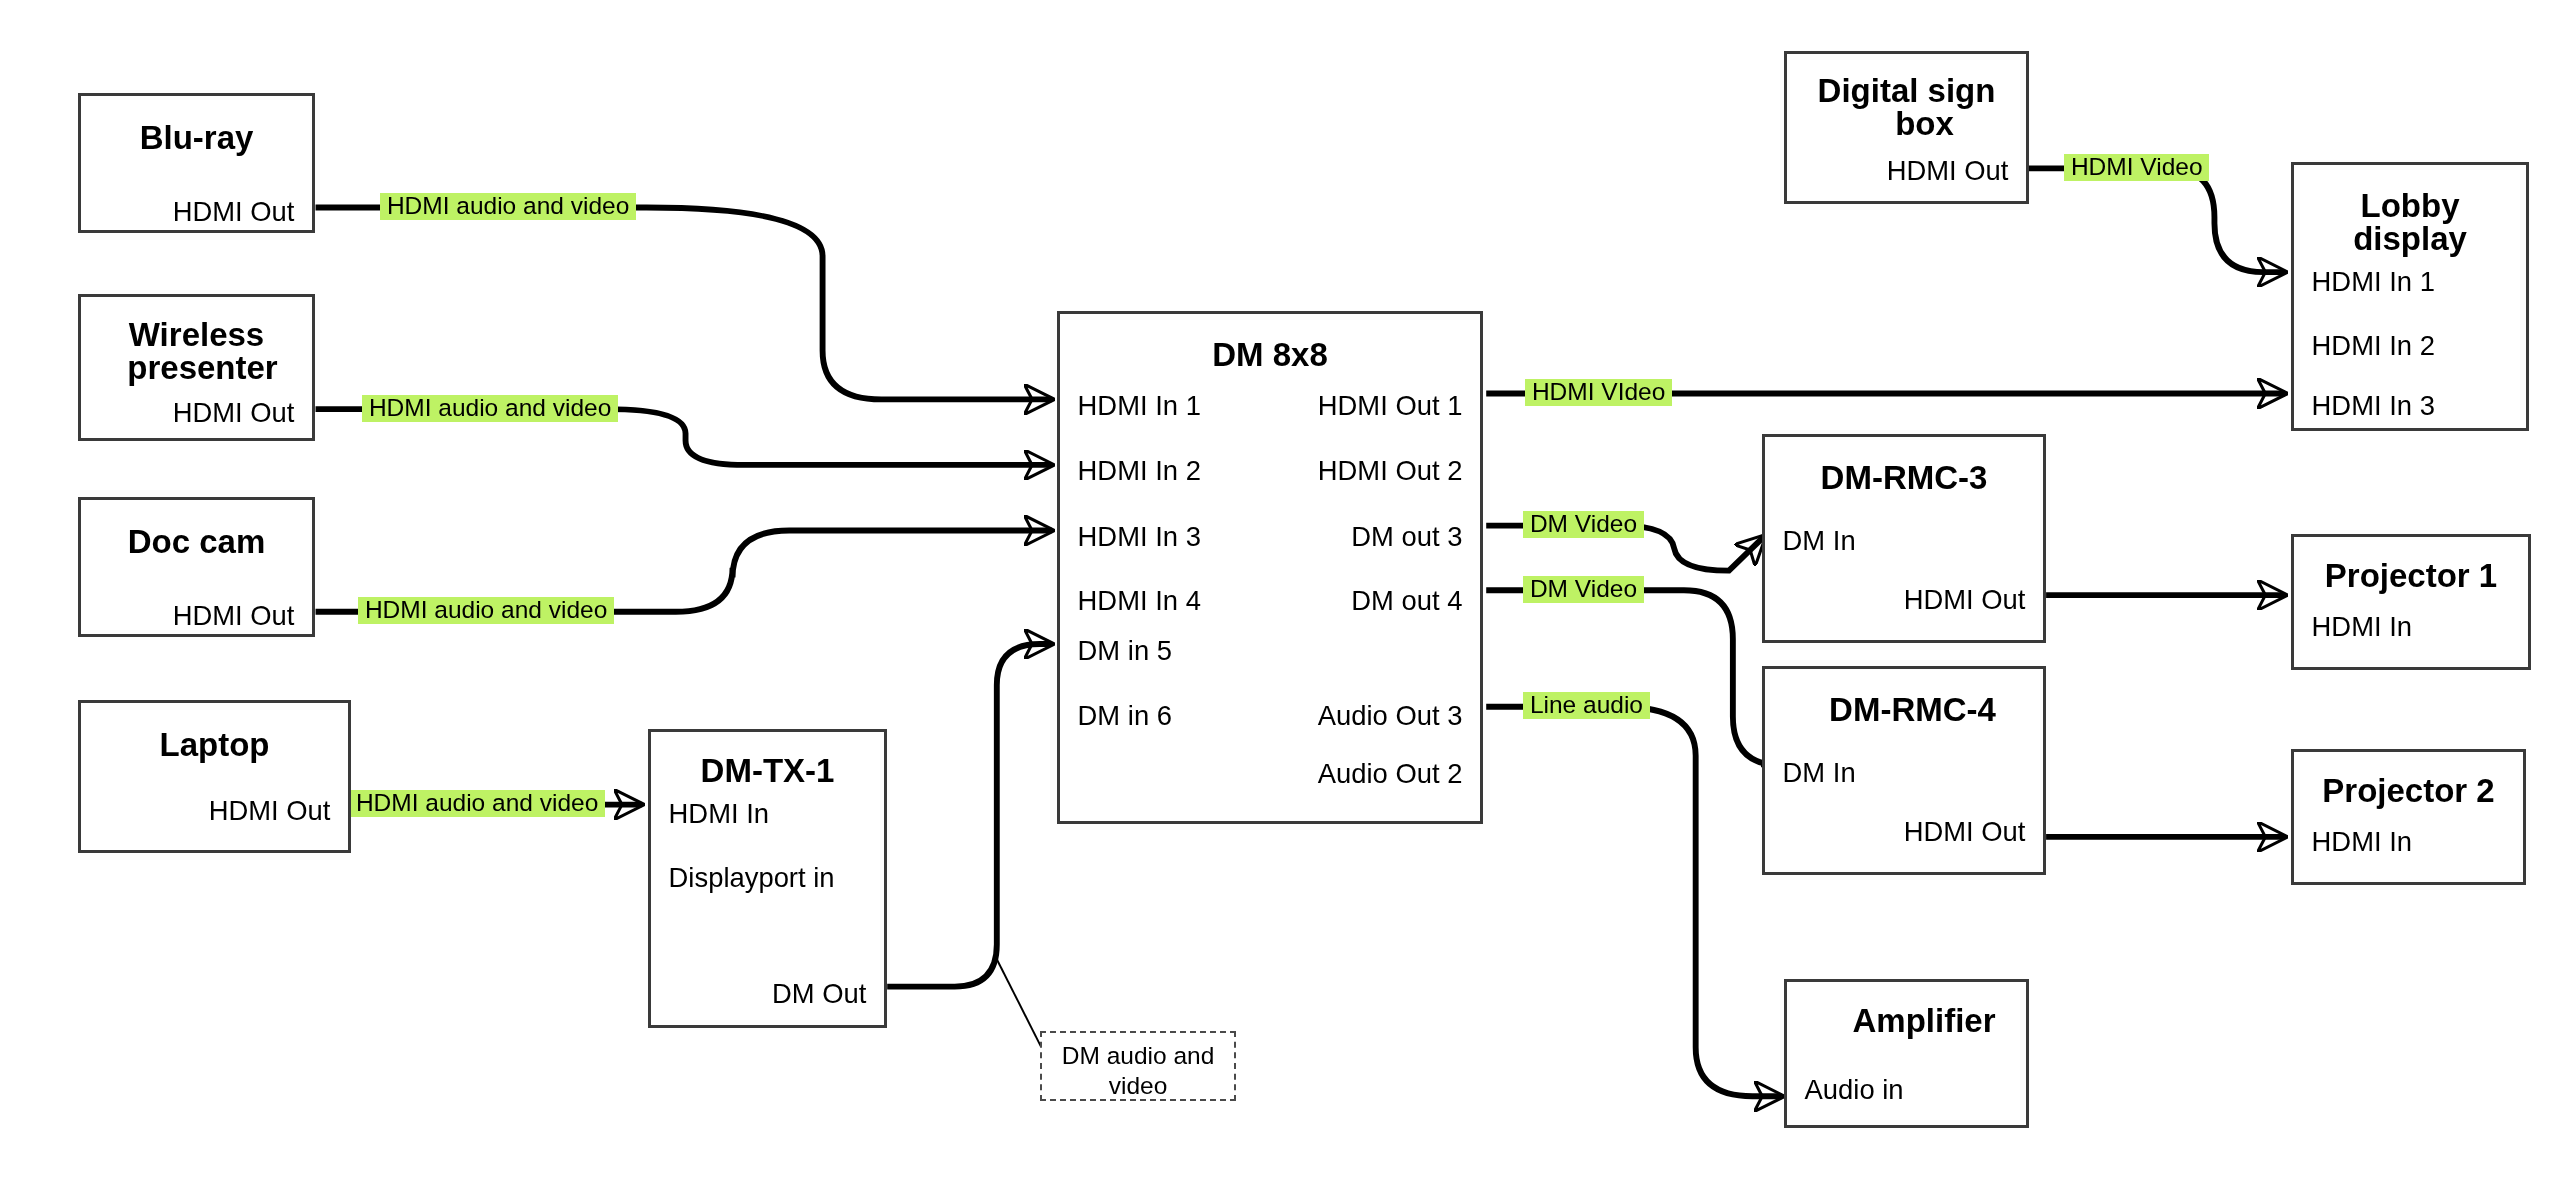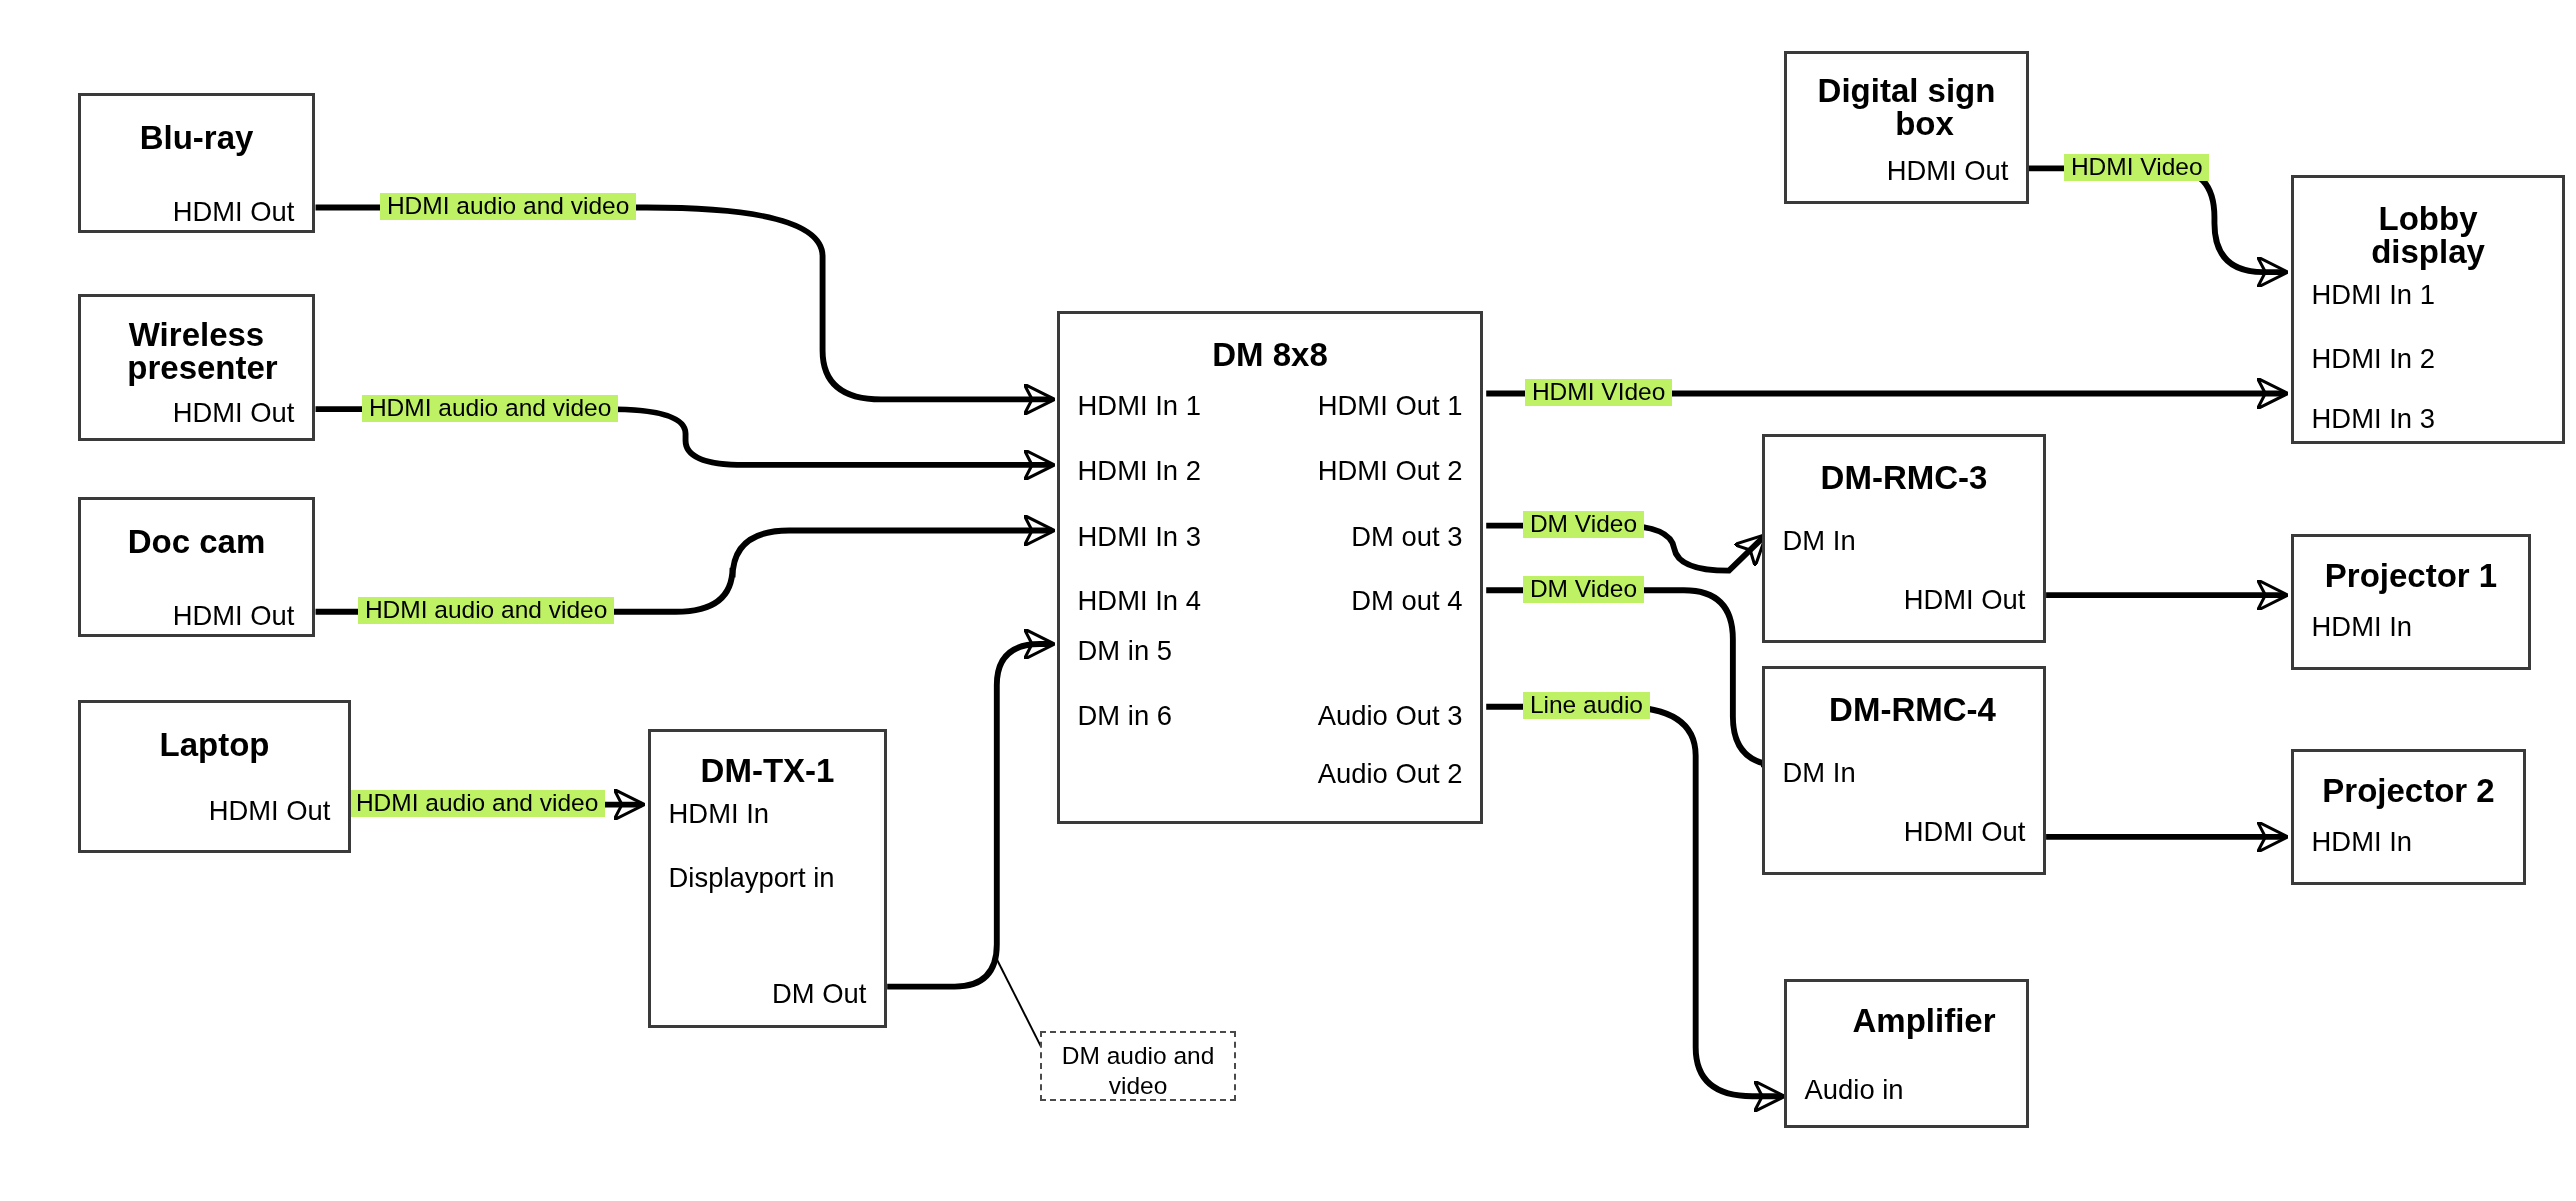--- a/index.html
+++ b/index.html
@@ -176,21 +176,21 @@
     <div class="port right" style="top:388px;">Audio Out 3</div>
     <div class="port right" style="top:446px;">Audio Out 2</div>
   </div>
 
   <div class="node" style="left:1784px; top:51px; width:245px; height:153px;">
     <div class="node-title" style="top:17.6px;">Digital sign</div>
     <div class="node-title" style="top:51px;padding-left:36px;">box</div>
     <div class="port right" style="top:103px;">HDMI Out</div>
   </div>
 
-  <div class="node" style="left:2291px; top:175px; width:274px; height:269px;">
+  <div class="node" style="left:2291px; top:162px; width:238px; height:269px;">
     <div class="node-title" style="top:21.5px;">Lobby</div>
     <div class="node-title" style="top:55px;">display</div>
     <div class="port left" style="top:103px;">HDMI In 1</div>
     <div class="port left" style="top:167px;">HDMI In 2</div>
     <div class="port left" style="top:227px;">HDMI In 3</div>
   </div>
 
   <div class="node" style="left:1762px; top:434px; width:284px; height:209px;">
     <div class="node-title" style="top:21.5px;">DM-RMC-3</div>
     <div class="port left" style="top:90px;">DM In</div>

